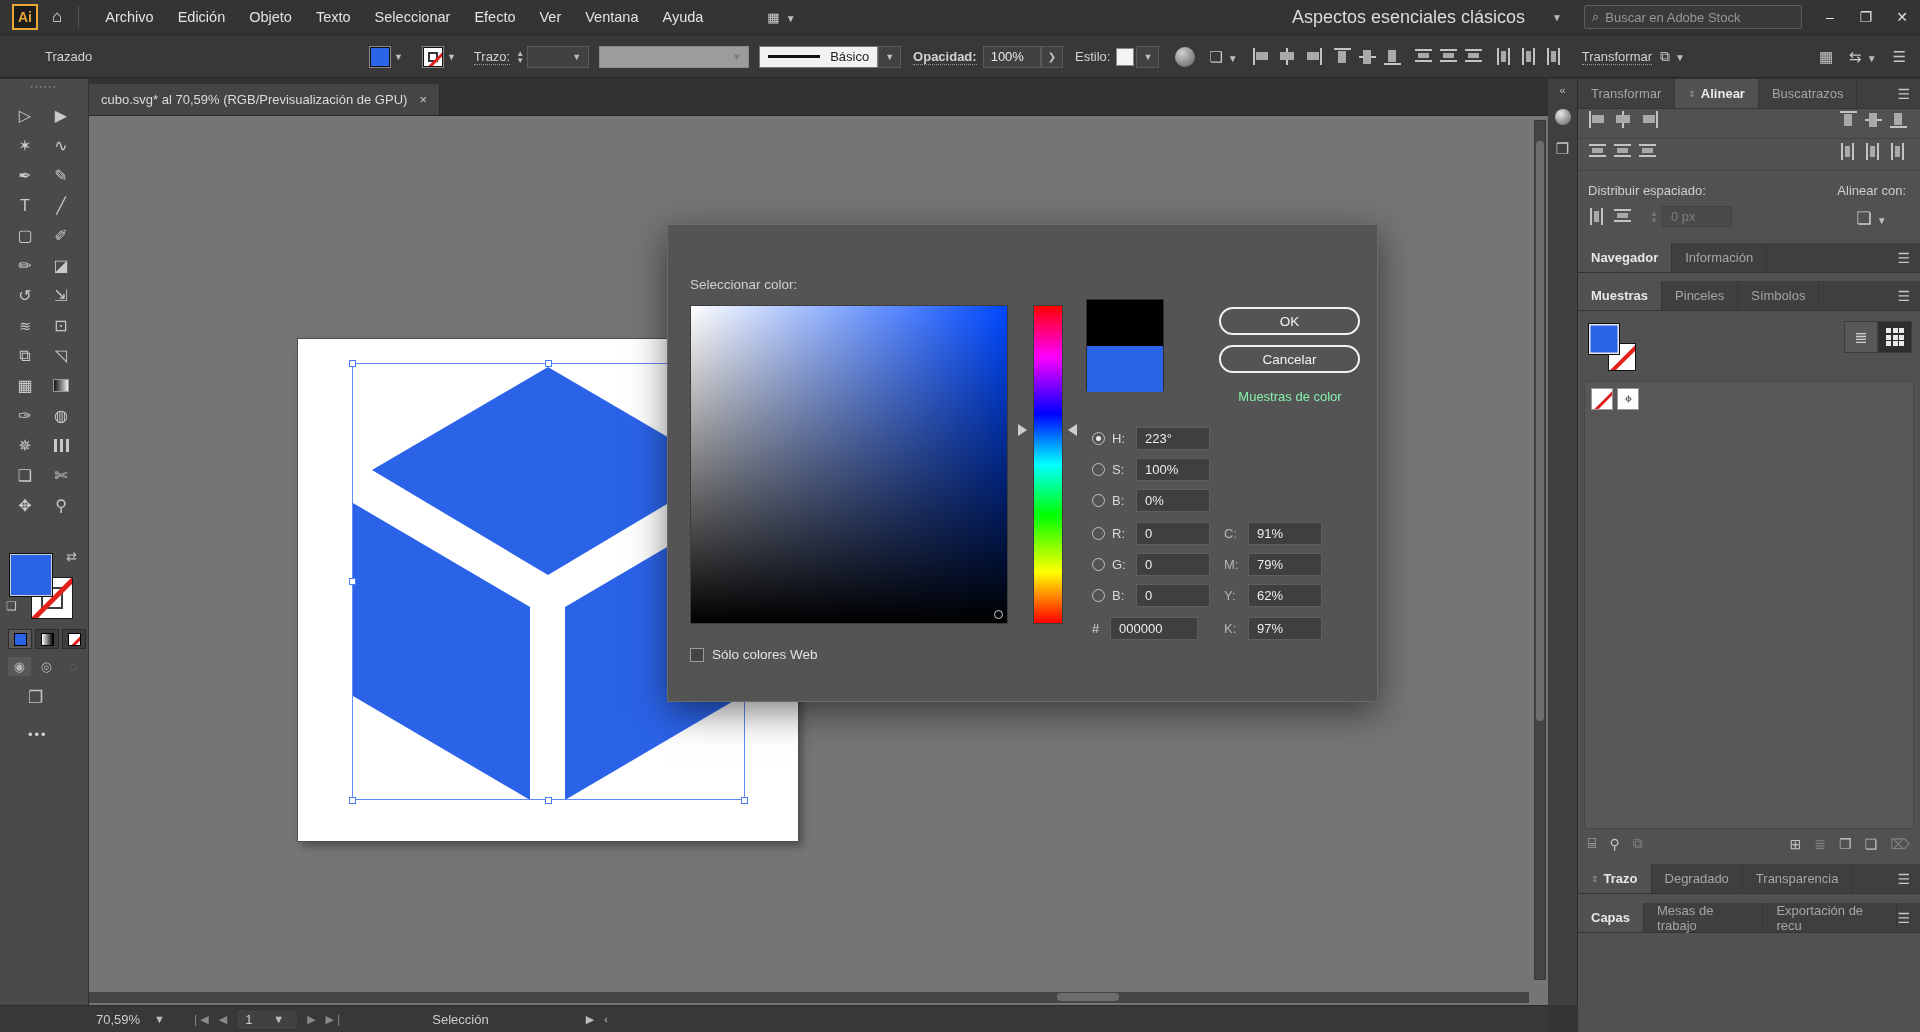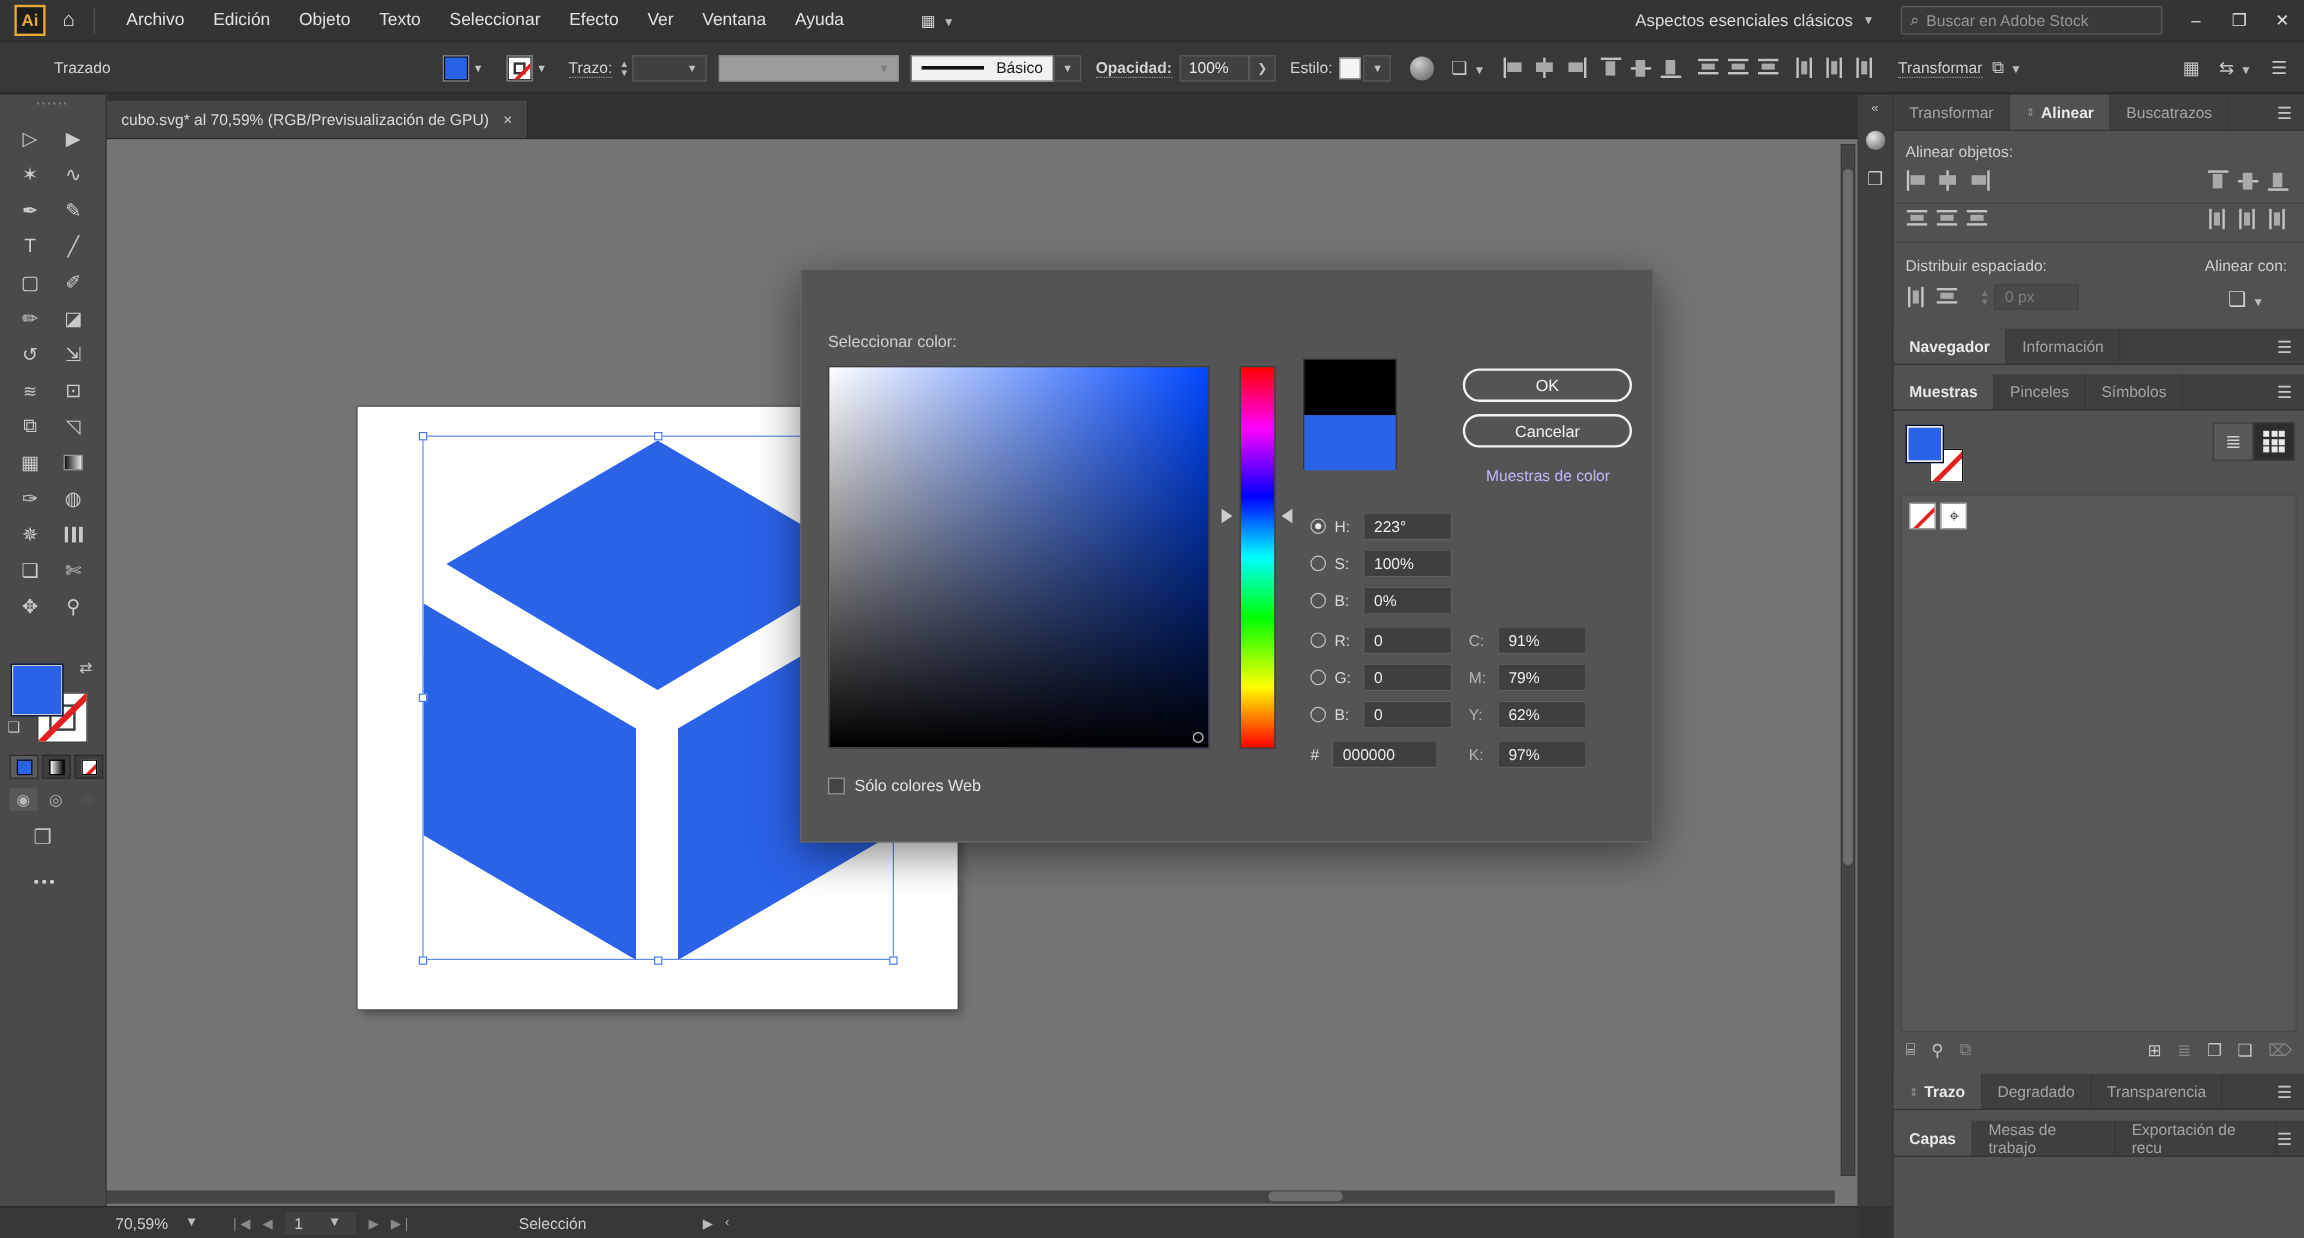--- a/index.html
+++ b/index.html
@@ -6,21 +6,21 @@
   html,body{width:1920px;height:1032px;overflow:hidden;background:#343434;color:#d6d6d6;}
   
   #menubar{position:absolute;left:0;top:0;width:1920px;height:35px;background:#343434;display:flex;align-items:center;border-bottom:1px solid #2a2a2a;}
   .ai-logo{width:26px;height:26px;margin-left:12px;background:#1d1d1d;border:2px solid #e8a838;color:#e8a838;font-weight:bold;font-size:14px;display:flex;align-items:center;justify-content:center;}
   .home-ic{margin-left:14px;font-size:17px;color:#e4e4e4;}
   .mb-sep{width:1px;height:22px;background:#555;margin:0 14px 0 16px;}
   .menu-item{font-size:14.5px;color:#e2e2e2;margin:0 12px;cursor:default;}
   .ws-grid{margin-left:52px;color:#cfcfcf;font-size:13px;letter-spacing:1px;}
   .chev{font-size:10px;color:#bdbdbd;margin-left:5px;}
   #mb-right{margin-left:auto;display:flex;align-items:center;height:100%;}
-  .ws-name{font-size:14px;color:#dcdcdc;margin-right:3px;}
+  .ws-name{font-size:18px;color:#dcdcdc;margin-right:22px;}
   #searchbox{width:218px;height:24px;border:1px solid #5d5d5d;border-radius:2px;background:#3a3a3a;display:flex;align-items:center;margin:0 10px 0 22px;}
   #searchbox .mag{font-size:13px;color:#a8a8a8;margin:0 6px 0 7px;}
   #searchbox .ph{font-size:13px;color:#969696;}
   .winbtn{width:36px;height:35px;display:flex;align-items:center;justify-content:center;font-size:14px;color:#e0e0e0;}
   
   #controlbar{position:absolute;left:0;top:36px;width:1920px;height:42px;background:#383838;border-bottom:1px solid #272727;display:flex;align-items:center;font-size:13px;}
   .cb-label{color:#d2d2d2;}
   .cb-link{border-bottom:1px dotted #9a9a9a;}
   .swatch-fill{width:20px;height:20px;background:#2b63e8;border:1px solid #111;outline:1px solid #888;}
   .swatch-none{width:20px;height:20px;background:#fff;border:1px solid #111;outline:1px solid #888;position:relative;overflow:hidden;}
@@ -97,21 +97,21 @@
   #huebar{position:absolute;left:365px;top:80px;width:30px;height:319px;border:1px solid #3c3c3c;background:linear-gradient(to bottom,#f00 0%,#f0f 16%,#00f 34%,#0ff 50%,#0f0 66%,#ff0 84%,#f00 100%);}
   .huearr{position:absolute;width:0;height:0;border-top:6px solid transparent;border-bottom:6px solid transparent;}
   #ha-l{left:350px;top:199px;border-left:9px solid #cdcdcd;}
   #ha-r{left:400px;top:199px;border-right:9px solid #cdcdcd;}
   #preview{position:absolute;left:418px;top:74px;width:78px;height:92px;border:1px solid #2e2e2e;}
   #preview .new{height:46px;background:#000;}
   #preview .cur{height:46px;background:#2b63e8;}
   .dbtn{position:absolute;left:551px;width:141px;height:28px;border:2px solid #f2f2f2;border-radius:14px;background:transparent;color:#f2f2f2;font-size:13.5px;display:flex;align-items:center;justify-content:center;}
   #btn-ok{top:82px;border-width:2.5px;}
   #btn-cancel{top:120px;}
-  #btn-swatches{position:absolute;left:556px;top:160px;width:132px;height:22px;color:#c4b5fd;font-size:13px;display:flex;align-items:center;justify-content:center;}
+  #btn-swatches{position:absolute;left:556px;top:160px;width:132px;height:22px;color:#86efac;font-size:13px;display:flex;align-items:center;justify-content:center;}
   .crow{position:absolute;display:flex;align-items:center;font-size:13px;color:#d8d8d8;}
   .radio{width:13px;height:13px;border:1.5px solid #c2c2c2;border-radius:50%;margin-right:7px;position:relative;}
   .radio.on::after{content:"";position:absolute;left:2.5px;top:2.5px;width:5px;height:5px;border-radius:50%;background:#ececec;}
   .crow .lb{width:20px;}
   .cfld{background:#3f3f3f;border:1px solid #5e5e5e;color:#ececec;height:23px;width:74px;display:flex;align-items:center;padding-left:8px;margin-left:4px;}
   .cfld.wide{width:88px;}
   #dlg-check{position:absolute;left:22px;top:422px;display:flex;align-items:center;font-size:13.5px;color:#e2e2e2;}
   #dlg-check .box{width:14px;height:14px;border:1px solid #9c9c9c;background:#444;margin-right:8px;}
   
   #dock{position:absolute;left:1548px;top:79px;width:30px;height:926px;background:#3f3f3f;border-right:1px solid #2d2d2d;}
@@ -478,21 +478,20 @@
     <div class="ptab on">
         <span class="dd">⇕</span>
         <span>Alinear</span>
       </div>
     <div class="ptab">
         <span>Buscatrazos</span>
       </div>
     <div class="pmenu">☰</div>
   </div>
 
-  <div class="sect-lbl">Alinear objetos:</div>
   <div class="icorow">
     <span class="aico a-hl">
         <i class="bar"></i>
         <i class="bx"></i>
       </span>
     <span class="aico a-hc">
         <i class="bar"></i>
         <i class="bx"></i>
       </span>
     <span class="aico a-hr">

